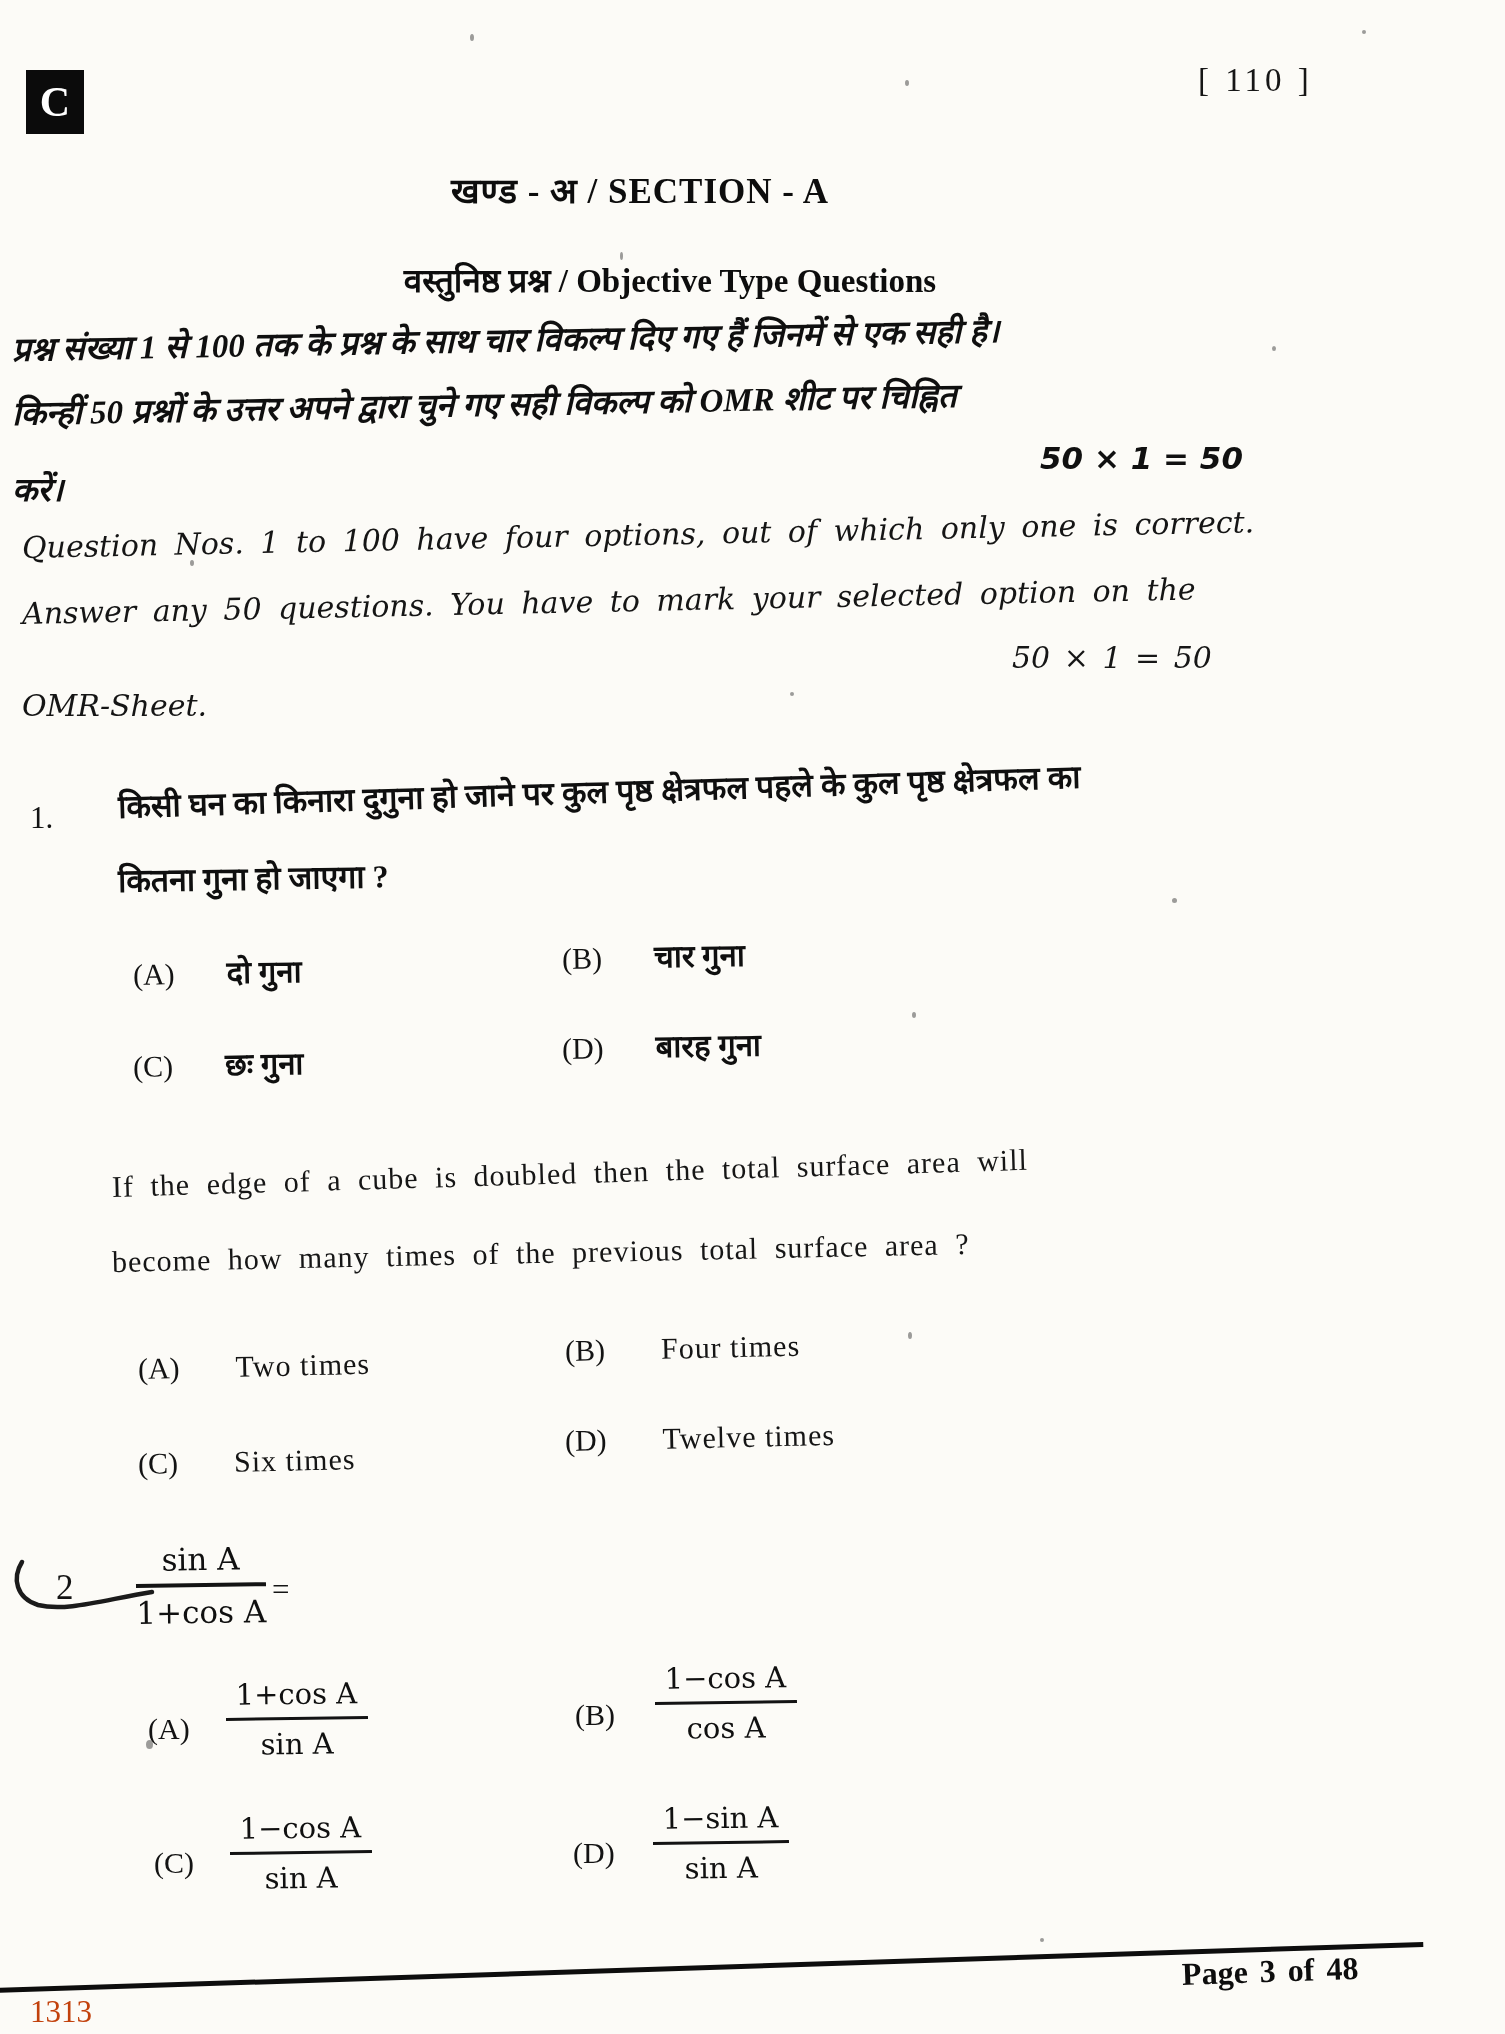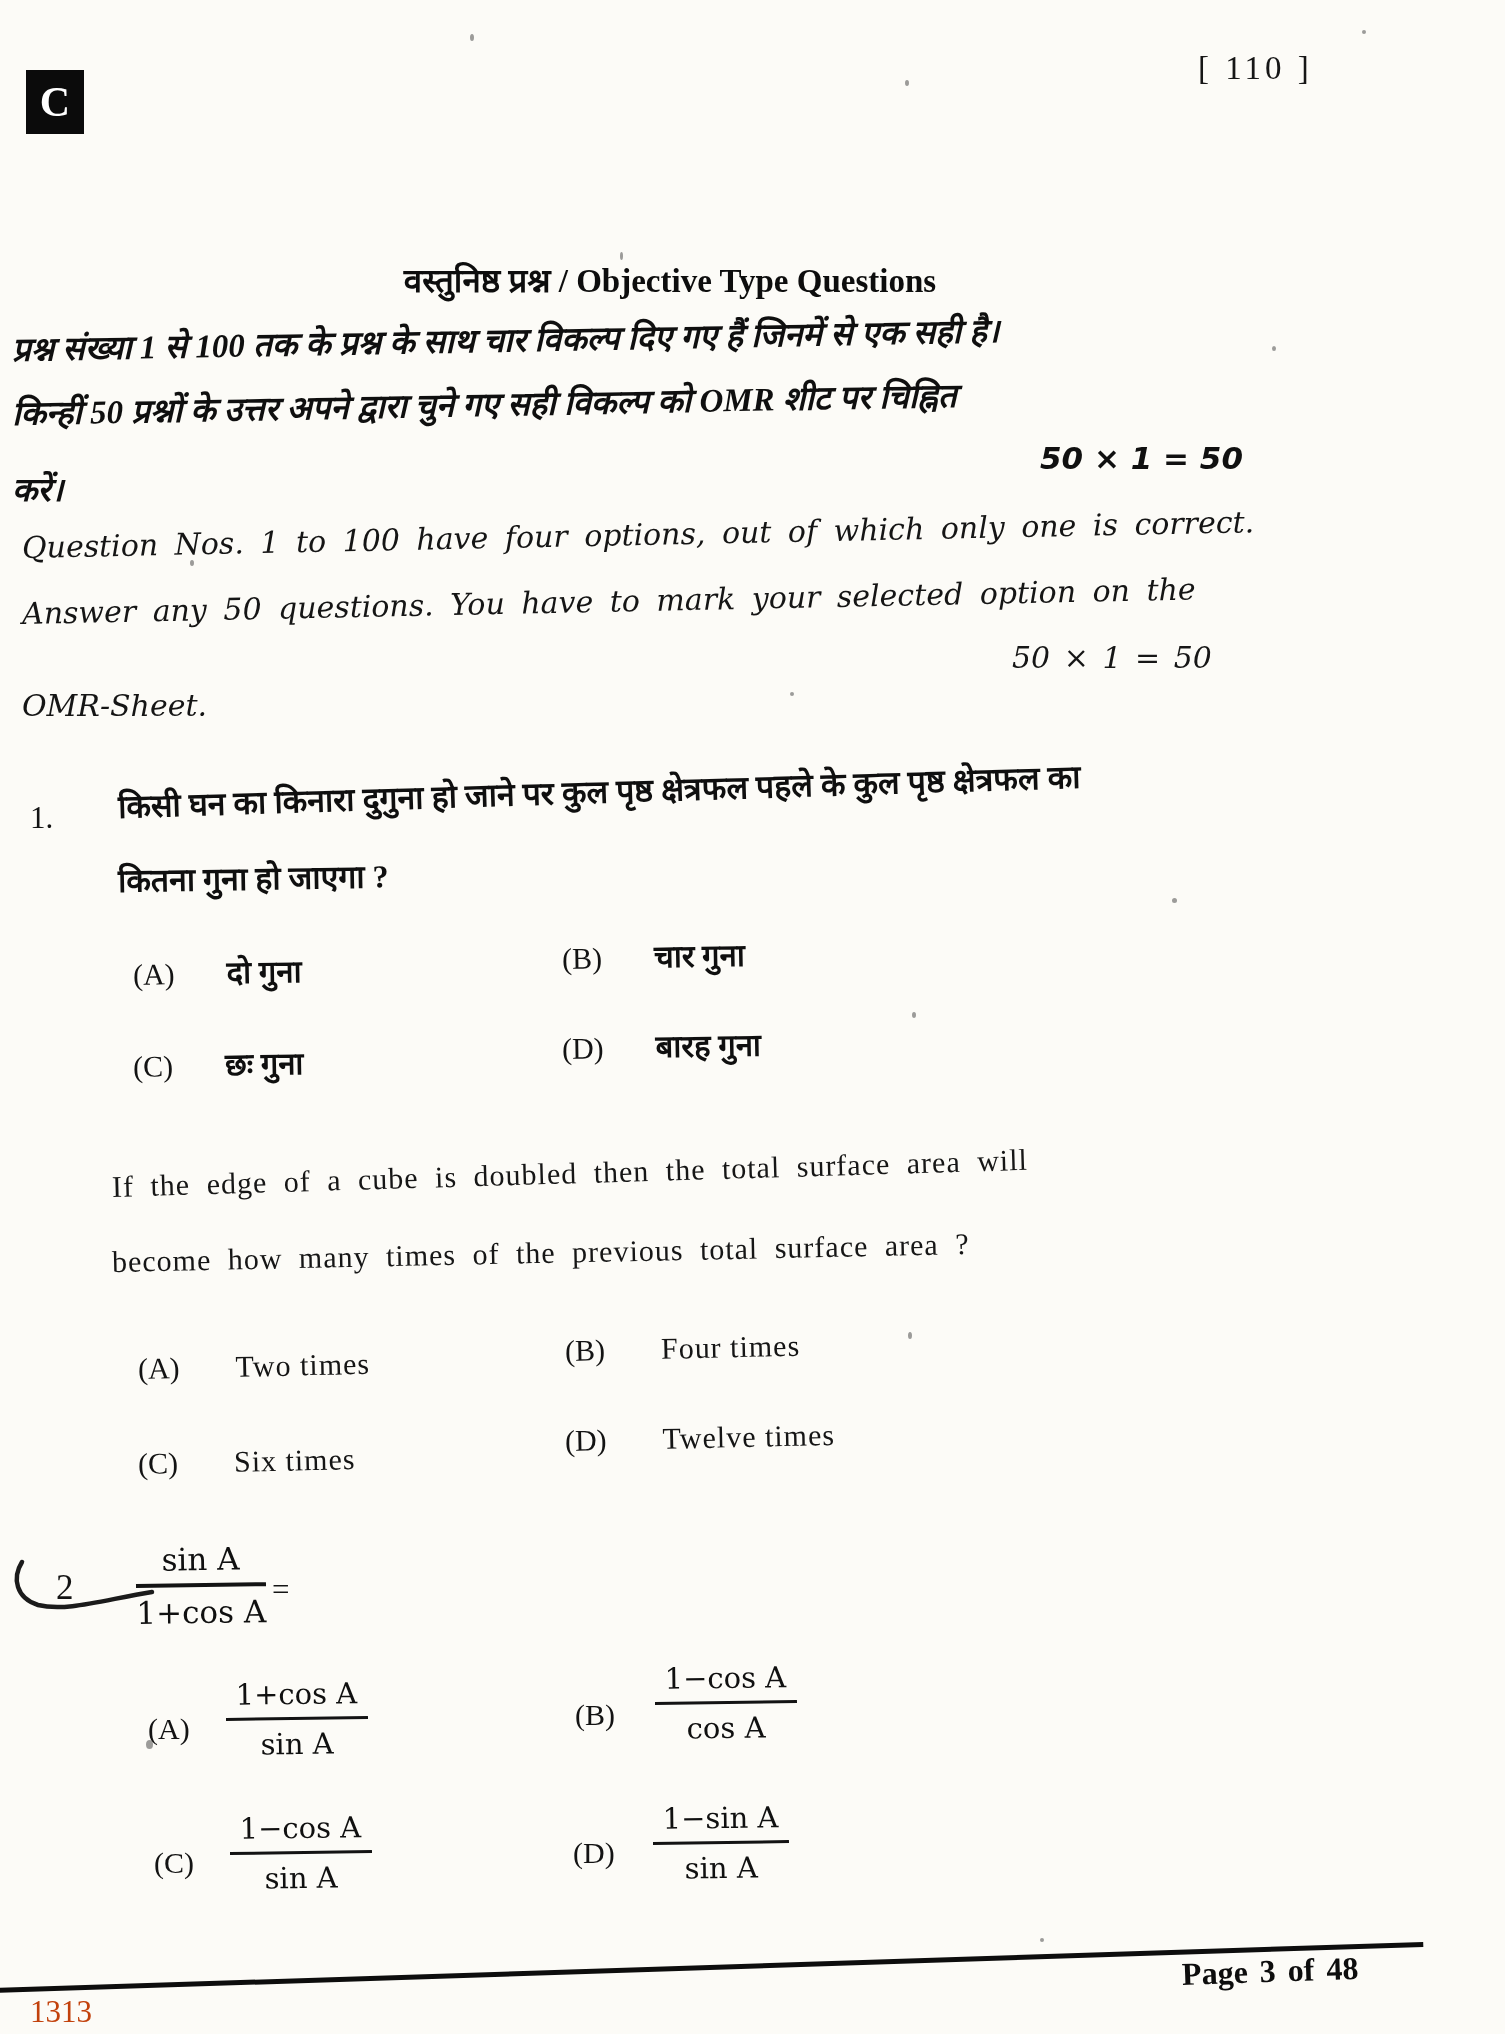--- a/index.html
+++ b/index.html
@@ -14,21 +14,21 @@
   }
   .abs{position:absolute;white-space:nowrap;}
 
   
   .c-badge{
     left:26px;top:70px;width:58px;height:64px;
     background:#0b0b0b;color:#fff;
     display:flex;align-items:center;justify-content:center;
     font:bold 42px "Liberation Serif", serif;
   }
-  .page-ref{left:1198px;top:50px;font-size:33px;letter-spacing:4px;color:#161616;}
+  .page-ref{left:1198px;top:62px;font-size:33px;letter-spacing:4px;color:#161616;}
 
   
   .sec-title{left:0;top:166px;width:1280px;text-align:center;
     font-weight:bold;font-size:35px;letter-spacing:1px;color:#0d0d0d;}
   .sec-sub{left:0;top:246px;width:1340px;text-align:center;
     font-weight:bold;font-size:33px;color:#0d0d0d;margin-top:11px;}
 
   
   .h-instr{font:bold italic 33px "Liberation Serif", serif;color:#0f0f0f;transform-origin:left center;}
   .marks-bold{font:bold italic 31px "DejaVu Sans", sans-serif;color:#101010;}
@@ -68,20 +68,21 @@
 </head>
 <body>
 
 <div class="page">
 
   <div class="abs c-badge">
     <span>C</span>
   </div>
   <div class="abs page-ref">[ 110 ]</div>
 
+  <div class="abs sec-title">खण्ड - अ / SECTION - A</div>
   <div class="abs sec-sub">वस्तुनिष्ठ प्रश्न / Objective Type Questions</div>
 
   <div class="abs h-instr" style="left:12px;top:326px;transform:rotate(-1.1deg);">प्रश्न संख्या 1 से 100 तक के प्रश्न के साथ चार विकल्प दिए गए हैं जिनमें से एक सही है।</div>
   <div class="abs h-instr" style="left:12px;top:390px;transform:rotate(-1.1deg);">किन्हीं 50 प्रश्नों के उत्तर अपने द्वारा चुने गए सही विकल्प को OMR शीट पर चिह्नित</div>
   <div class="abs marks-bold" style="left:1040px;top:440px;width:180px;text-align:right;">50 × 1 = 50</div>
   <div class="abs h-instr" style="left:12px;top:466px;">करें।</div>
 
   <div class="abs e-instr" style="left:22px;top:530px;transform:rotate(-1.2deg);">Question Nos. 1 to 100 have four options, out of which only one is correct.</div>
   <div class="abs e-instr" style="left:22px;top:596px;transform:rotate(-1.2deg);">Answer any 50 questions. You have to mark your selected option on the</div>
   <div class="abs marks-it" style="left:1012px;top:640px;">50 × 1 = 50</div>

